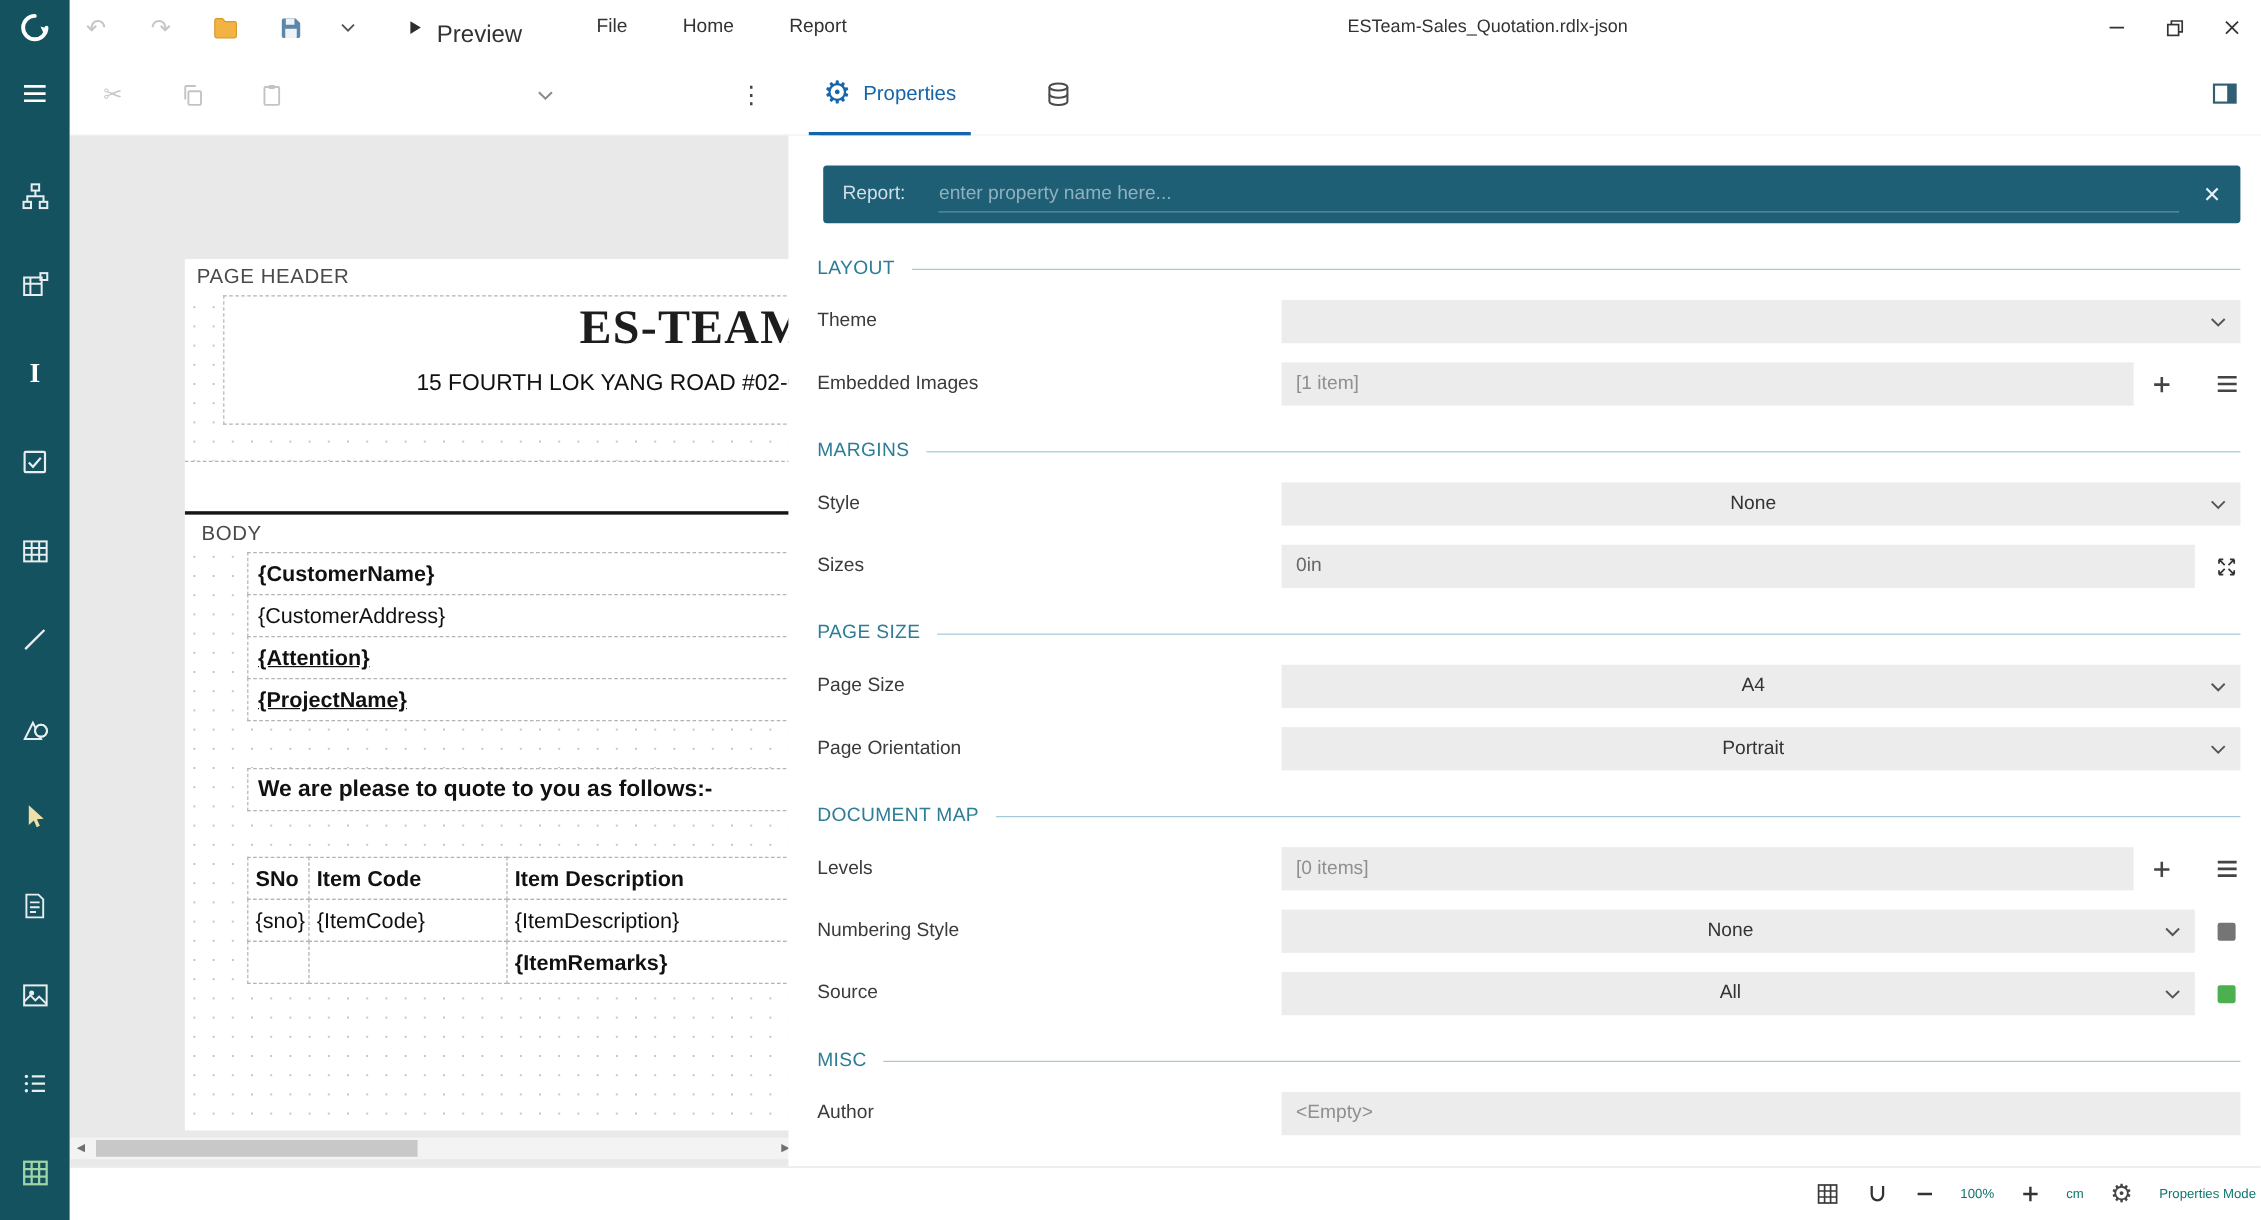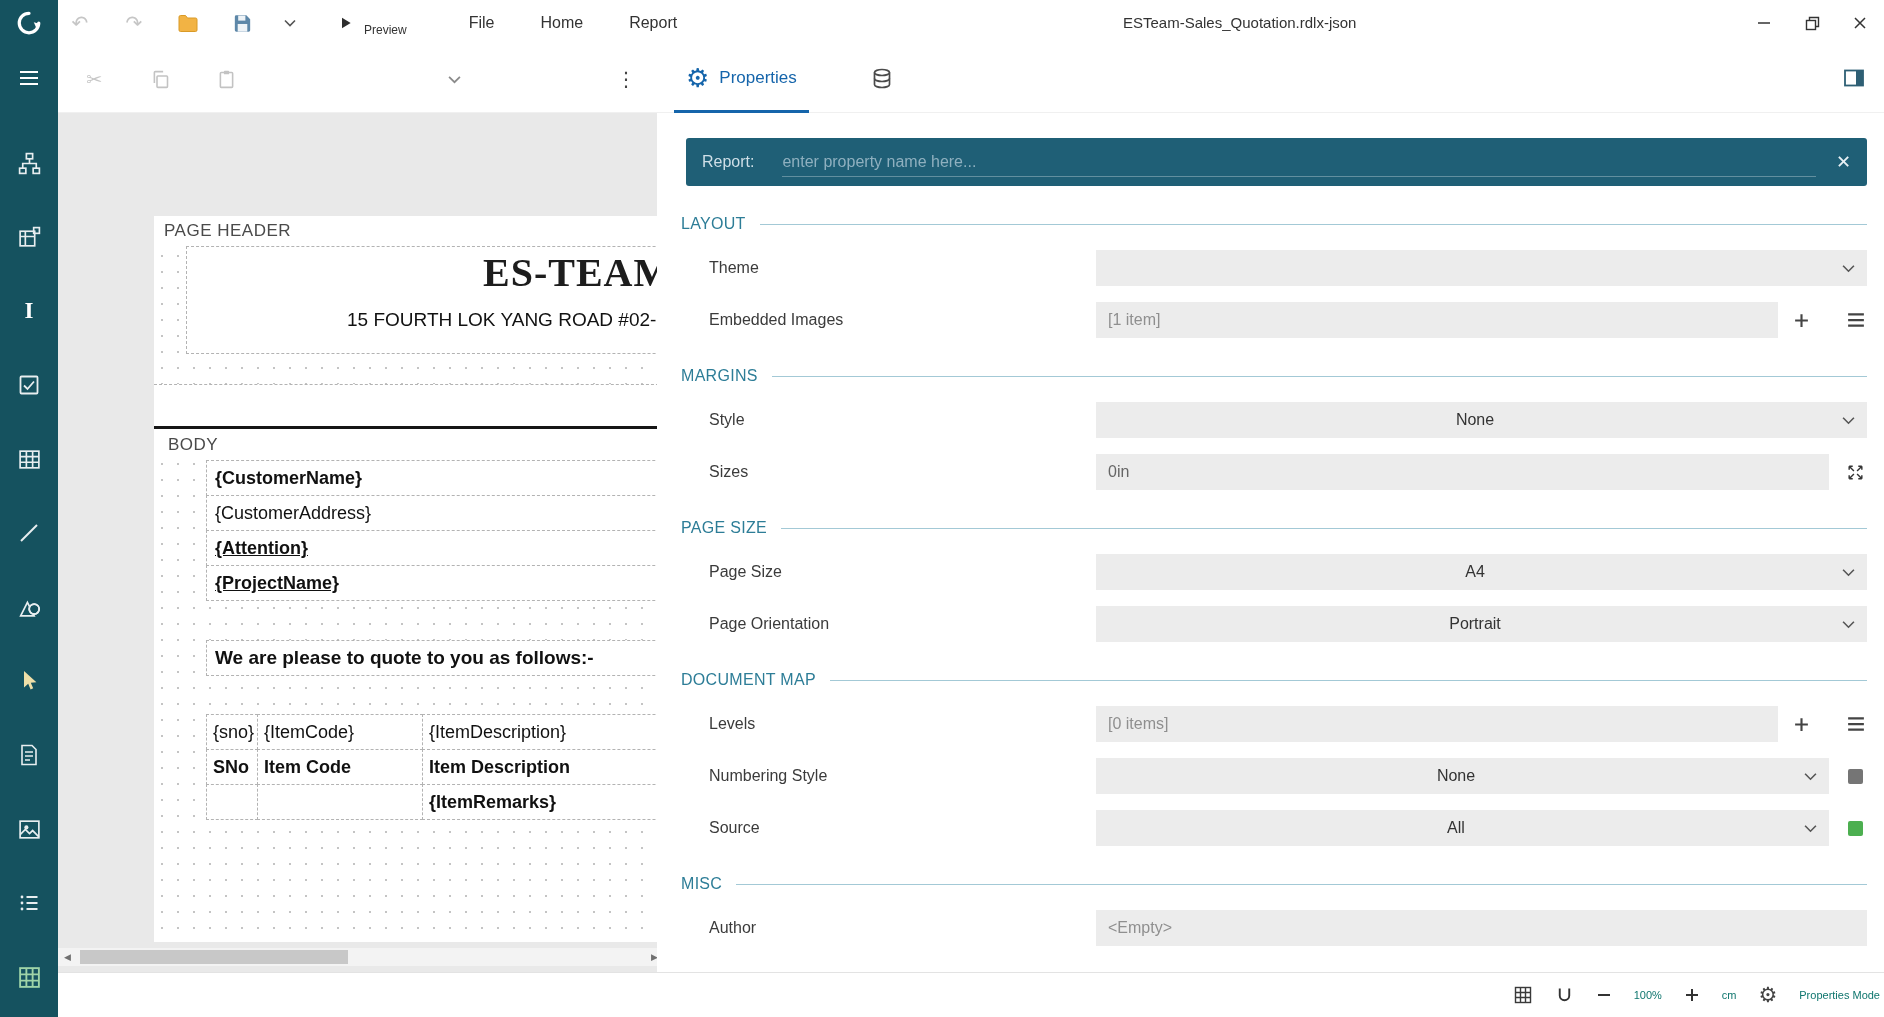--- a/index.html
+++ b/index.html
@@ -15,21 +15,21 @@
   .side-tools { margin-top:16px; display:flex; flex-direction:column; }
   .side-tool { width:58px; height:74px; display:flex; align-items:center; justify-content:center; cursor:pointer; }
 
   
   .topbar { position:absolute; left:58px; top:0; right:0; height:46px; background:#fff;
             display:flex; align-items:center; padding-left:8px; }
   .tb-icons { display:flex; align-items:center; gap:26px; }
   .tb-icon { width:28px; height:28px; display:flex; align-items:center; justify-content:center; }
   .ghost { color:#c6c6c6; font-family:"DejaVu Sans",sans-serif; font-size:20px; }
   .preview-btn { display:flex; align-items:center; gap:10px; margin-left:40px; cursor:pointer; }
-  .preview-btn span { font-size:12px; color:#333;margin-top:13px; }
+  .preview-btn span { font-size:20px; color:#333;margin-top:13px; }
   .menu-item { font-size:16px; color:#333; cursor:pointer; }
   .mi-file { margin-left:62px; } .mi-home { margin-left:46px; } .mi-report { margin-left:46px; }
   .win-title { position:absolute; left:1065px; top:0; height:46px; line-height:46px;
                font-size:15px; color:#333; white-space:nowrap; }
   .win-controls { position:absolute; right:0; top:0; height:46px; display:flex; }
   .win-btn { width:48px; height:46px; display:flex; align-items:center; justify-content:center; cursor:pointer; }
 
   
   .toolbar2 { position:absolute; left:58px; top:46px; right:0; height:67px; background:#fff;
               display:flex; align-items:center; padding-left:18px; border-bottom:1px solid #f0f0f0; }
@@ -95,21 +95,21 @@
                 display:flex; align-items:center; padding:0 16px; }
   .search-label { color:#cfdfe7; font-size:16px; margin-right:28px; }
   .search-bar input { flex:1; background:transparent; border:none; outline:none; height:30px;
                       border-bottom:1px solid rgba(255,255,255,.3); color:#e8f1f5; font-size:16px;
                       font-family:"Liberation Sans",sans-serif; }
   .search-bar input::placeholder { color:#8fb0bf; }
   .search-close { color:#e8f1f5; font-size:18px; margin-left:20px; cursor:pointer; line-height:1; }
   .sec-head { display:flex; align-items:center; margin-top:28px; height:20px; }
   .sec-title { font-size:16px; color:#2d7d97; letter-spacing:.3px; }
   .sec-line { flex:1; height:1px; background:#a3c9d6; margin-left:14px; }
-  .prop-row { display:flex; align-items:center; margin-top:16px; height:36px;margin-left:28px; }
+  .prop-row { display:flex; align-items:center; margin-top:16px; height:36px; }
   .prop-label { width:387px; flex:none; font-size:16px; color:#3b3b3b; }
   .ctl-wrap { flex:1; display:flex; align-items:center; }
   .select, .valbox { flex:1; height:36px; background:#ececec; display:flex; align-items:center;
                      padding:0 12px; font-size:16px; color:#333; cursor:pointer; }
   .select .sval { flex:1;text-align:center; }
   .valbox { color:#8f8f8f; cursor:default; }
   .valbox.darkv { color:#666; }
   .chev { flex:none; }
   .row-actions { flex:none; width:77px; margin-left:12px; display:flex; align-items:center; justify-content:space-between; }
   .icon-btn { width:22px; height:22px; display:flex; align-items:center; justify-content:center; cursor:pointer; }
@@ -335,28 +335,28 @@
         <div class="rpt-field bold">{CustomerName}</div>
         <div class="rpt-field">{CustomerAddress}</div>
         <div class="rpt-field bold underline">{Attention}</div>
         <div class="rpt-field bold underline">{ProjectName}</div>
       </div>
 
       <div class="rpt-quote">We are please to quote to you as follows:-</div>
 
       <div class="rpt-table">
         <div class="rpt-tr">
+          <div class="rpt-td col-sno bold">SNo</div>
+          <div class="rpt-td col-code bold">Item Code</div>
+          <div class="rpt-td col-desc bold">Item Description</div>
+        </div>
+        <div class="rpt-tr">
           <div class="rpt-td col-sno">{sno}</div>
           <div class="rpt-td col-code">{ItemCode}</div>
           <div class="rpt-td col-desc">{ItemDescription}</div>
-        </div>
-        <div class="rpt-tr">
-          <div class="rpt-td col-sno bold">SNo</div>
-          <div class="rpt-td col-code bold">Item Code</div>
-          <div class="rpt-td col-desc bold">Item Description</div>
         </div>
         <div class="rpt-tr">
           <div class="rpt-td col-sno"></div>
           <div class="rpt-td col-code"></div>
           <div class="rpt-td col-desc bold">{ItemRemarks}</div>
         </div>
       </div>
     </div>
 
     <div class="vscroll">

